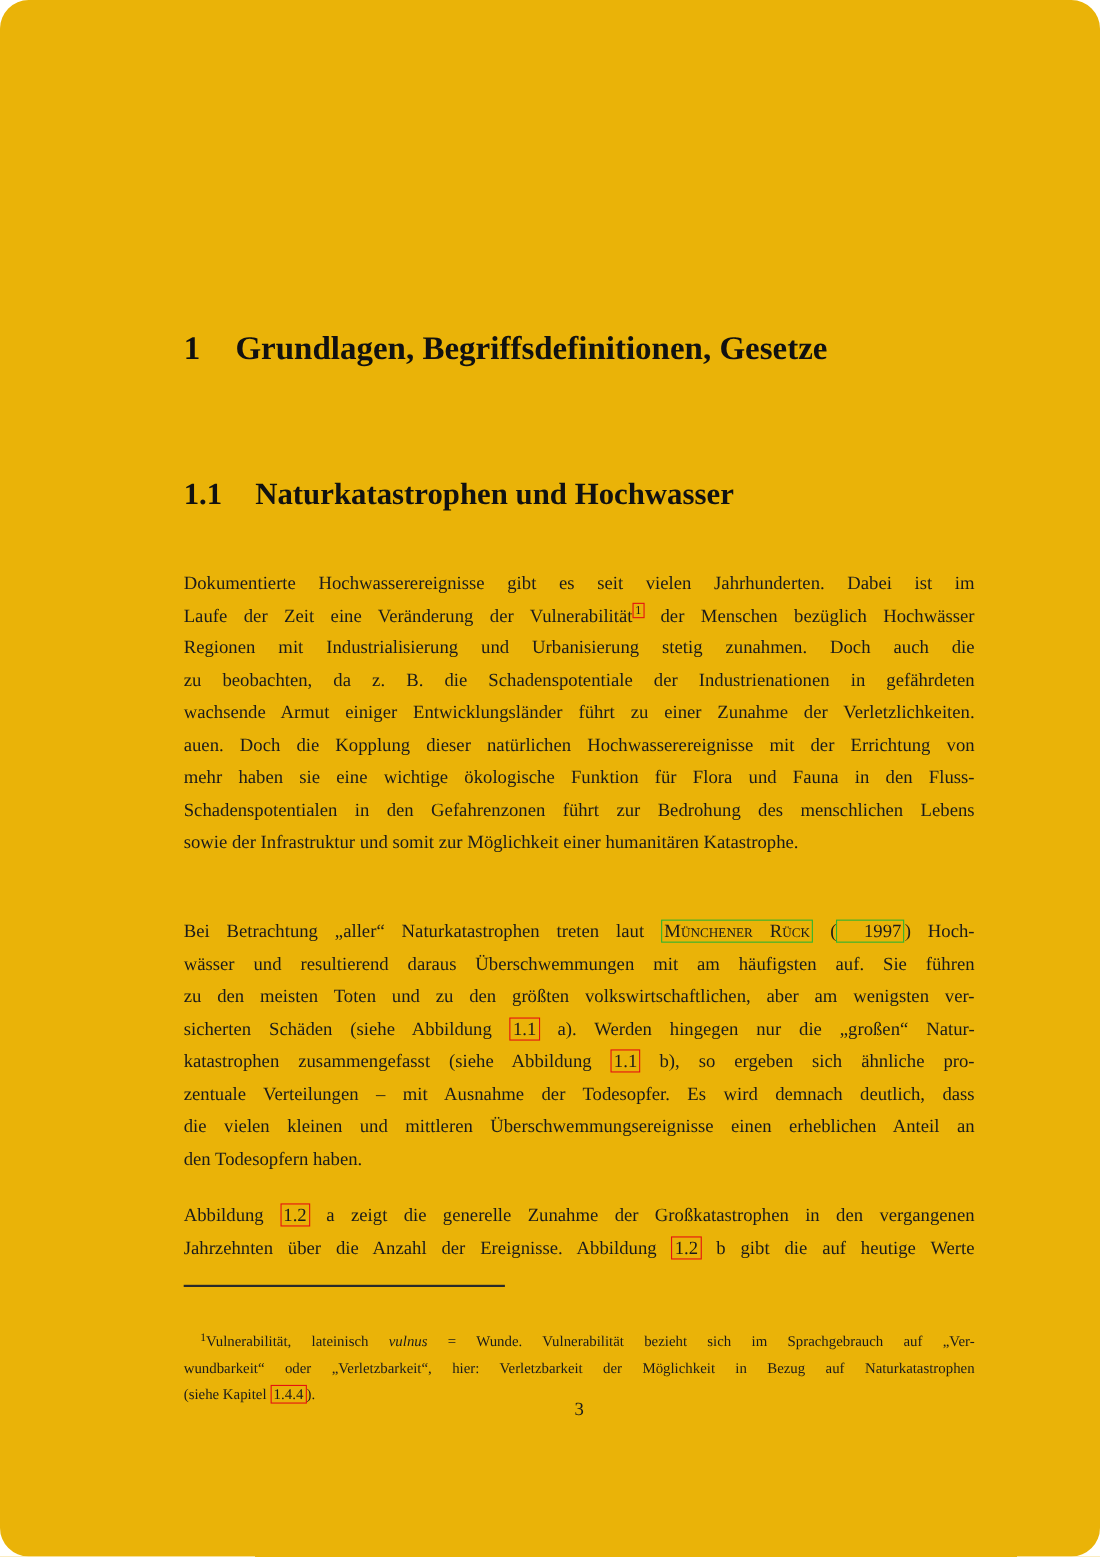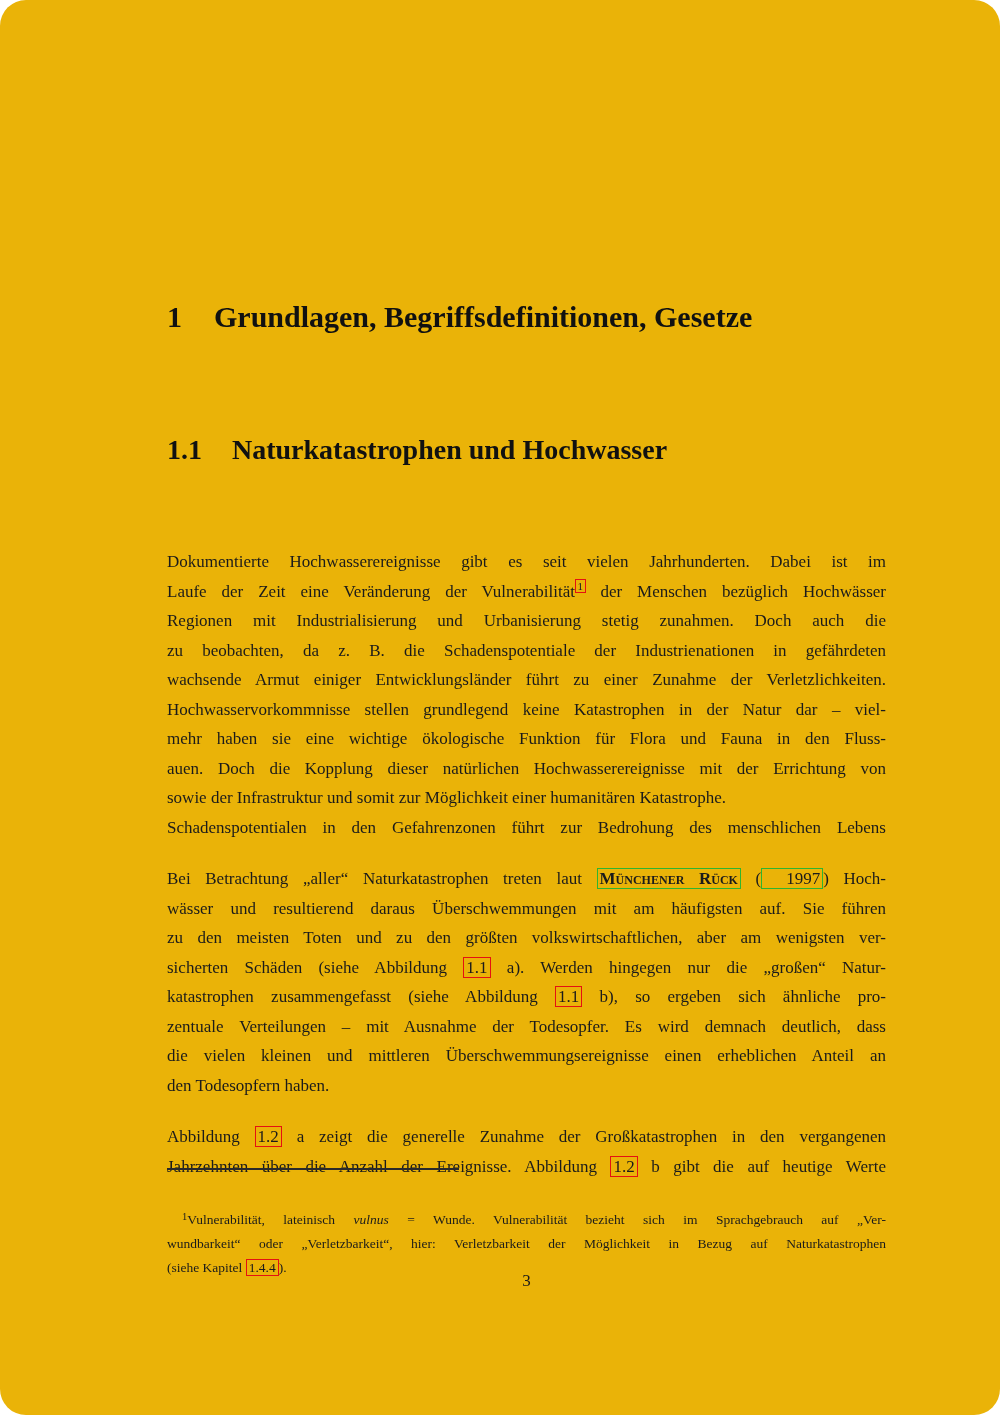--- a/index.html
+++ b/index.html
@@ -12,38 +12,38 @@
   .page { position: relative; width: 1000px; height: 1415px; background: #eab308; overflow: hidden; border-radius: 26px; }
 
   .abs { position: absolute; left: 167px; width: 719px; }
 
   .chapter-heading { top: 299px; font-size: 30px; font-weight: bold; line-height: 36px; color: #111; }
   .chapter-heading .hnum { display: inline-block; margin-right: 32px; }
 
   .section-heading { top: 437px; font-size: 28px; font-weight: bold; line-height: 26px; color: #111; }
   .section-heading .hnum { display: inline-block; margin-right: 30px; }
 
-  .para { font-size: 17px; margin-top: 32px; }
+  .para { font-size: 17px; }
   .para .line { line-height: 29.5px; height: 29.5px; text-align: justify; white-space: normal; }
   .para .line.fill { text-align-last: justify; }
   .p1 { top: 515px; }
   .p2 { top: 832px; }
   .p3 { top: 1090px; }
 
   .footnote-rule { top: 1168px; width: 292px; height: 2px; background: #2a2a2a; }
 
   .footnote { top: 1208px; font-size: 13.5px; }
   .footnote .line { line-height: 24px; height: 24px; text-align: justify; }
   .footnote .line.fill { text-align-last: justify; }
   .footnote .line.indent { text-indent: 15px; }
 
   .page-number { top: 1271px; text-align: center; font-size: 17px; line-height: 20px; }
 
   .box { border-style: solid; border-width: 1.5px; padding: 0 2px; border-color: #e11; }
-  .sc { font-variant: small-caps; font-weight: bold; }
+  .sc { font-variant: small-caps; }
   .supmark { font-size: 11px; vertical-align: 7px; padding: 0 1.5px; line-height: 0; }
   .supplain { font-size: 10.5px; vertical-align: 4.5px; line-height: 0; }
   .it { font-style: italic; }
 </style>
 </head>
 <body style="color: rgb(27, 27, 27);">
 
 <div class="page">
 
   <div class="abs chapter-heading">
@@ -53,25 +53,24 @@
   <div class="abs section-heading">
     <span class="hnum">1.1</span><span>Naturkatastrophen und Hochwasser</span>
   </div>
 
   <div class="abs para p1">
       <div class="line fill"><span>Dokumentierte Hochwasserereignisse gibt es seit vielen Jahrhunderten. Dabei ist im</span></div>
       <div class="line fill"><span>Laufe der Zeit eine Veränderung der Vulnerabilität</span><span class="box supmark" style="border-color: rgb(229, 17, 17);">1</span><span> der Menschen bezüglich Hochwässer</span></div>
       <div class="line fill"><span>Regionen mit Industrialisierung und Urbanisierung stetig zunahmen. Doch auch die</span></div>
       <div class="line fill"><span>zu beobachten, da z. B. die Schadenspotentiale der Industrienationen in gefährdeten</span></div>
       <div class="line fill"><span>wachsende Armut einiger Entwicklungsländer führt zu einer Zunahme der Verletzlichkeiten.</span></div>
-      <div class="line fill"><span>Hochwasservorkommnisse stellen grundlegend keine Katastrophen in der Natur dar – viel-</span></div>
+      <div class="line fill"><span>auen. Doch die Kopplung dieser natürlichen Hochwasserereignisse mit der Errichtung von</span></div>
       <div class="line fill"><span>mehr haben sie eine wichtige ökologische Funktion für Flora und Fauna in den Fluss-</span></div>
-      <div class="line fill"><span>auen. Doch die Kopplung dieser natürlichen Hochwasserereignisse mit der Errichtung von</span></div>
+      <div class="line fill"><span>Schadenspotentialen in den Gefahrenzonen führt zur Bedrohung des menschlichen Lebens</span></div>
       <div class="line"><span>sowie der Infrastruktur und somit zur Möglichkeit einer humanitären Katastrophe.</span></div>
-      <div class="line fill"><span>Schadenspotentialen in den Gefahrenzonen führt zur Bedrohung des menschlichen Lebens</span></div>
     </div>
   <div class="abs para p2">
       <div class="line fill"><span>Bei Betrachtung „aller“ Naturkatastrophen treten laut </span><span class="box sc" style="border-color: rgb(47, 181, 47);">Münchener Rück</span><span> (</span><span class="box" style="border-color: rgb(47, 181, 47); padding-left: 24px;">1997</span><span>) Hoch-</span></div>
       <div class="line fill"><span>wässer und resultierend daraus Überschwemmungen mit am häufigsten auf. Sie führen</span></div>
       <div class="line fill"><span>zu den meisten Toten und zu den größten volkswirtschaftlichen, aber am wenigsten ver-</span></div>
       <div class="line fill"><span>sicherten Schäden (siehe Abbildung </span><span class="box" style="border-color: rgb(229, 17, 17);">1.1</span><span> a). Werden hingegen nur die „großen“ Natur-</span></div>
       <div class="line fill"><span>katastrophen zusammengefasst (siehe Abbildung </span><span class="box" style="border-color: rgb(229, 17, 17);">1.1</span><span> b), so ergeben sich ähnliche pro-</span></div>
       <div class="line fill"><span>zentuale Verteilungen – mit Ausnahme der Todesopfer. Es wird demnach deutlich, dass</span></div>
       <div class="line fill"><span>die vielen kleinen und mittleren Überschwemmungsereignisse einen erheblichen Anteil an</span></div>
       <div class="line"><span>den Todesopfern haben.</span></div>

